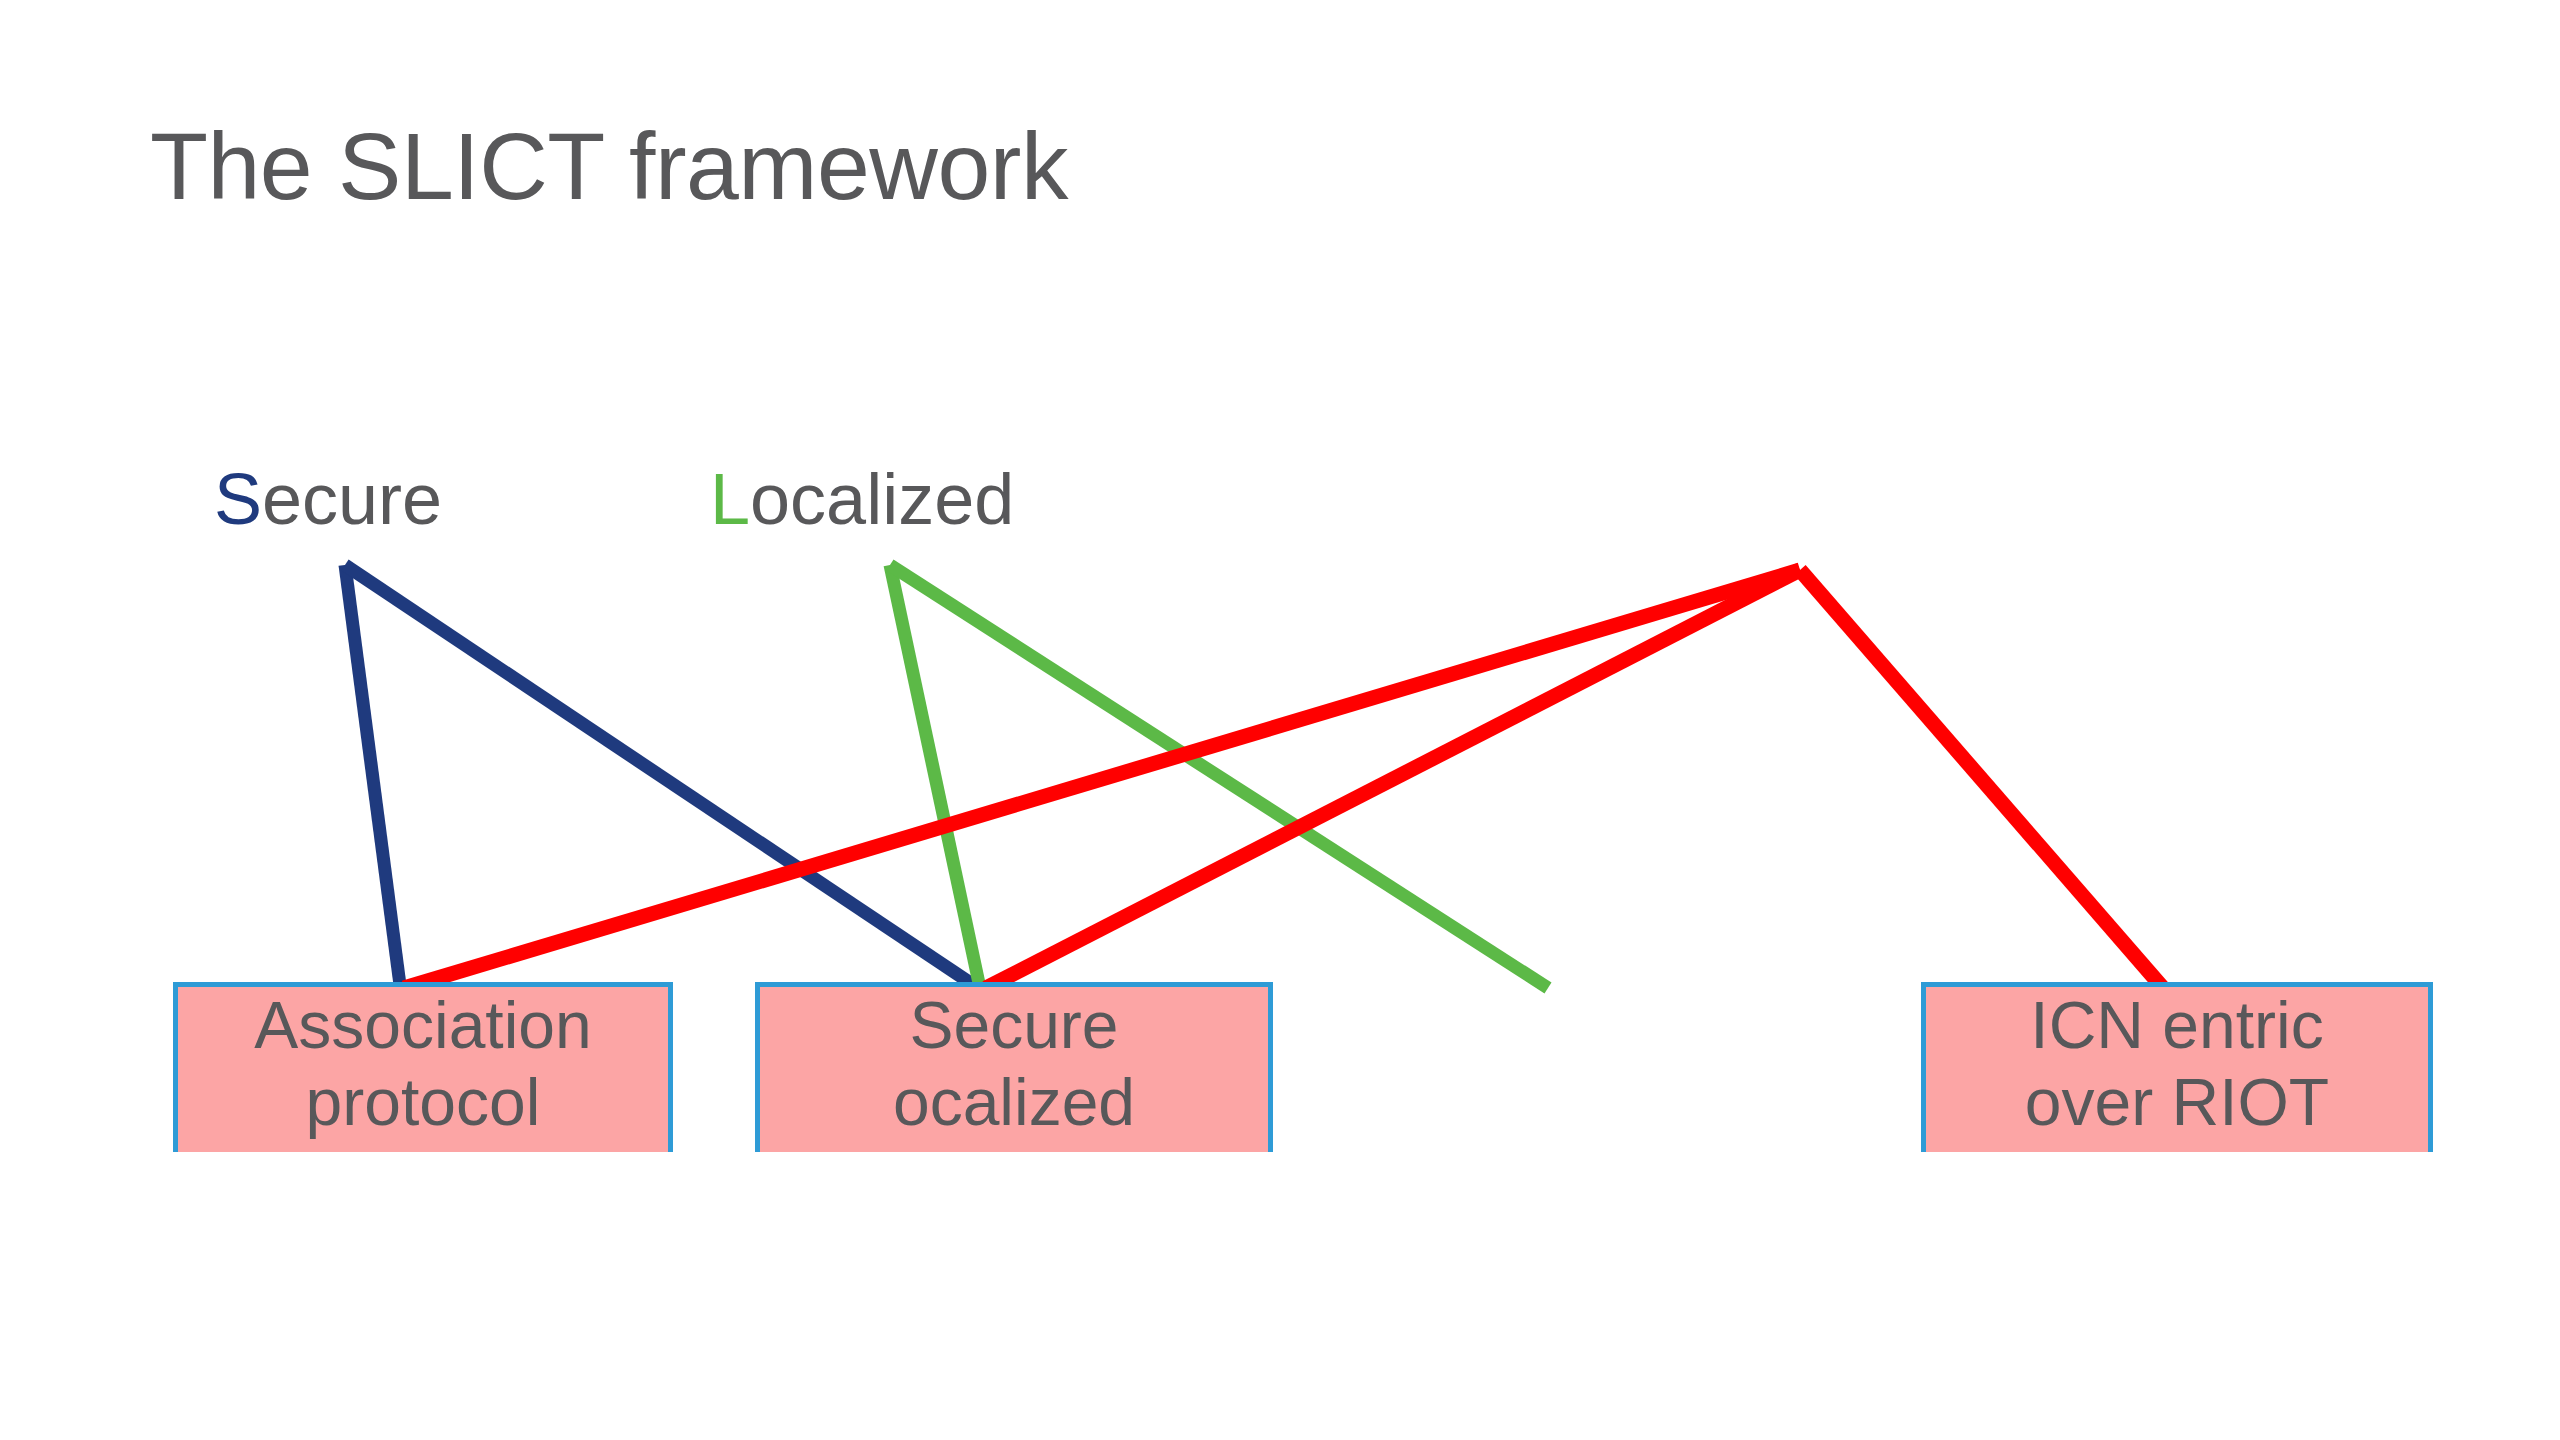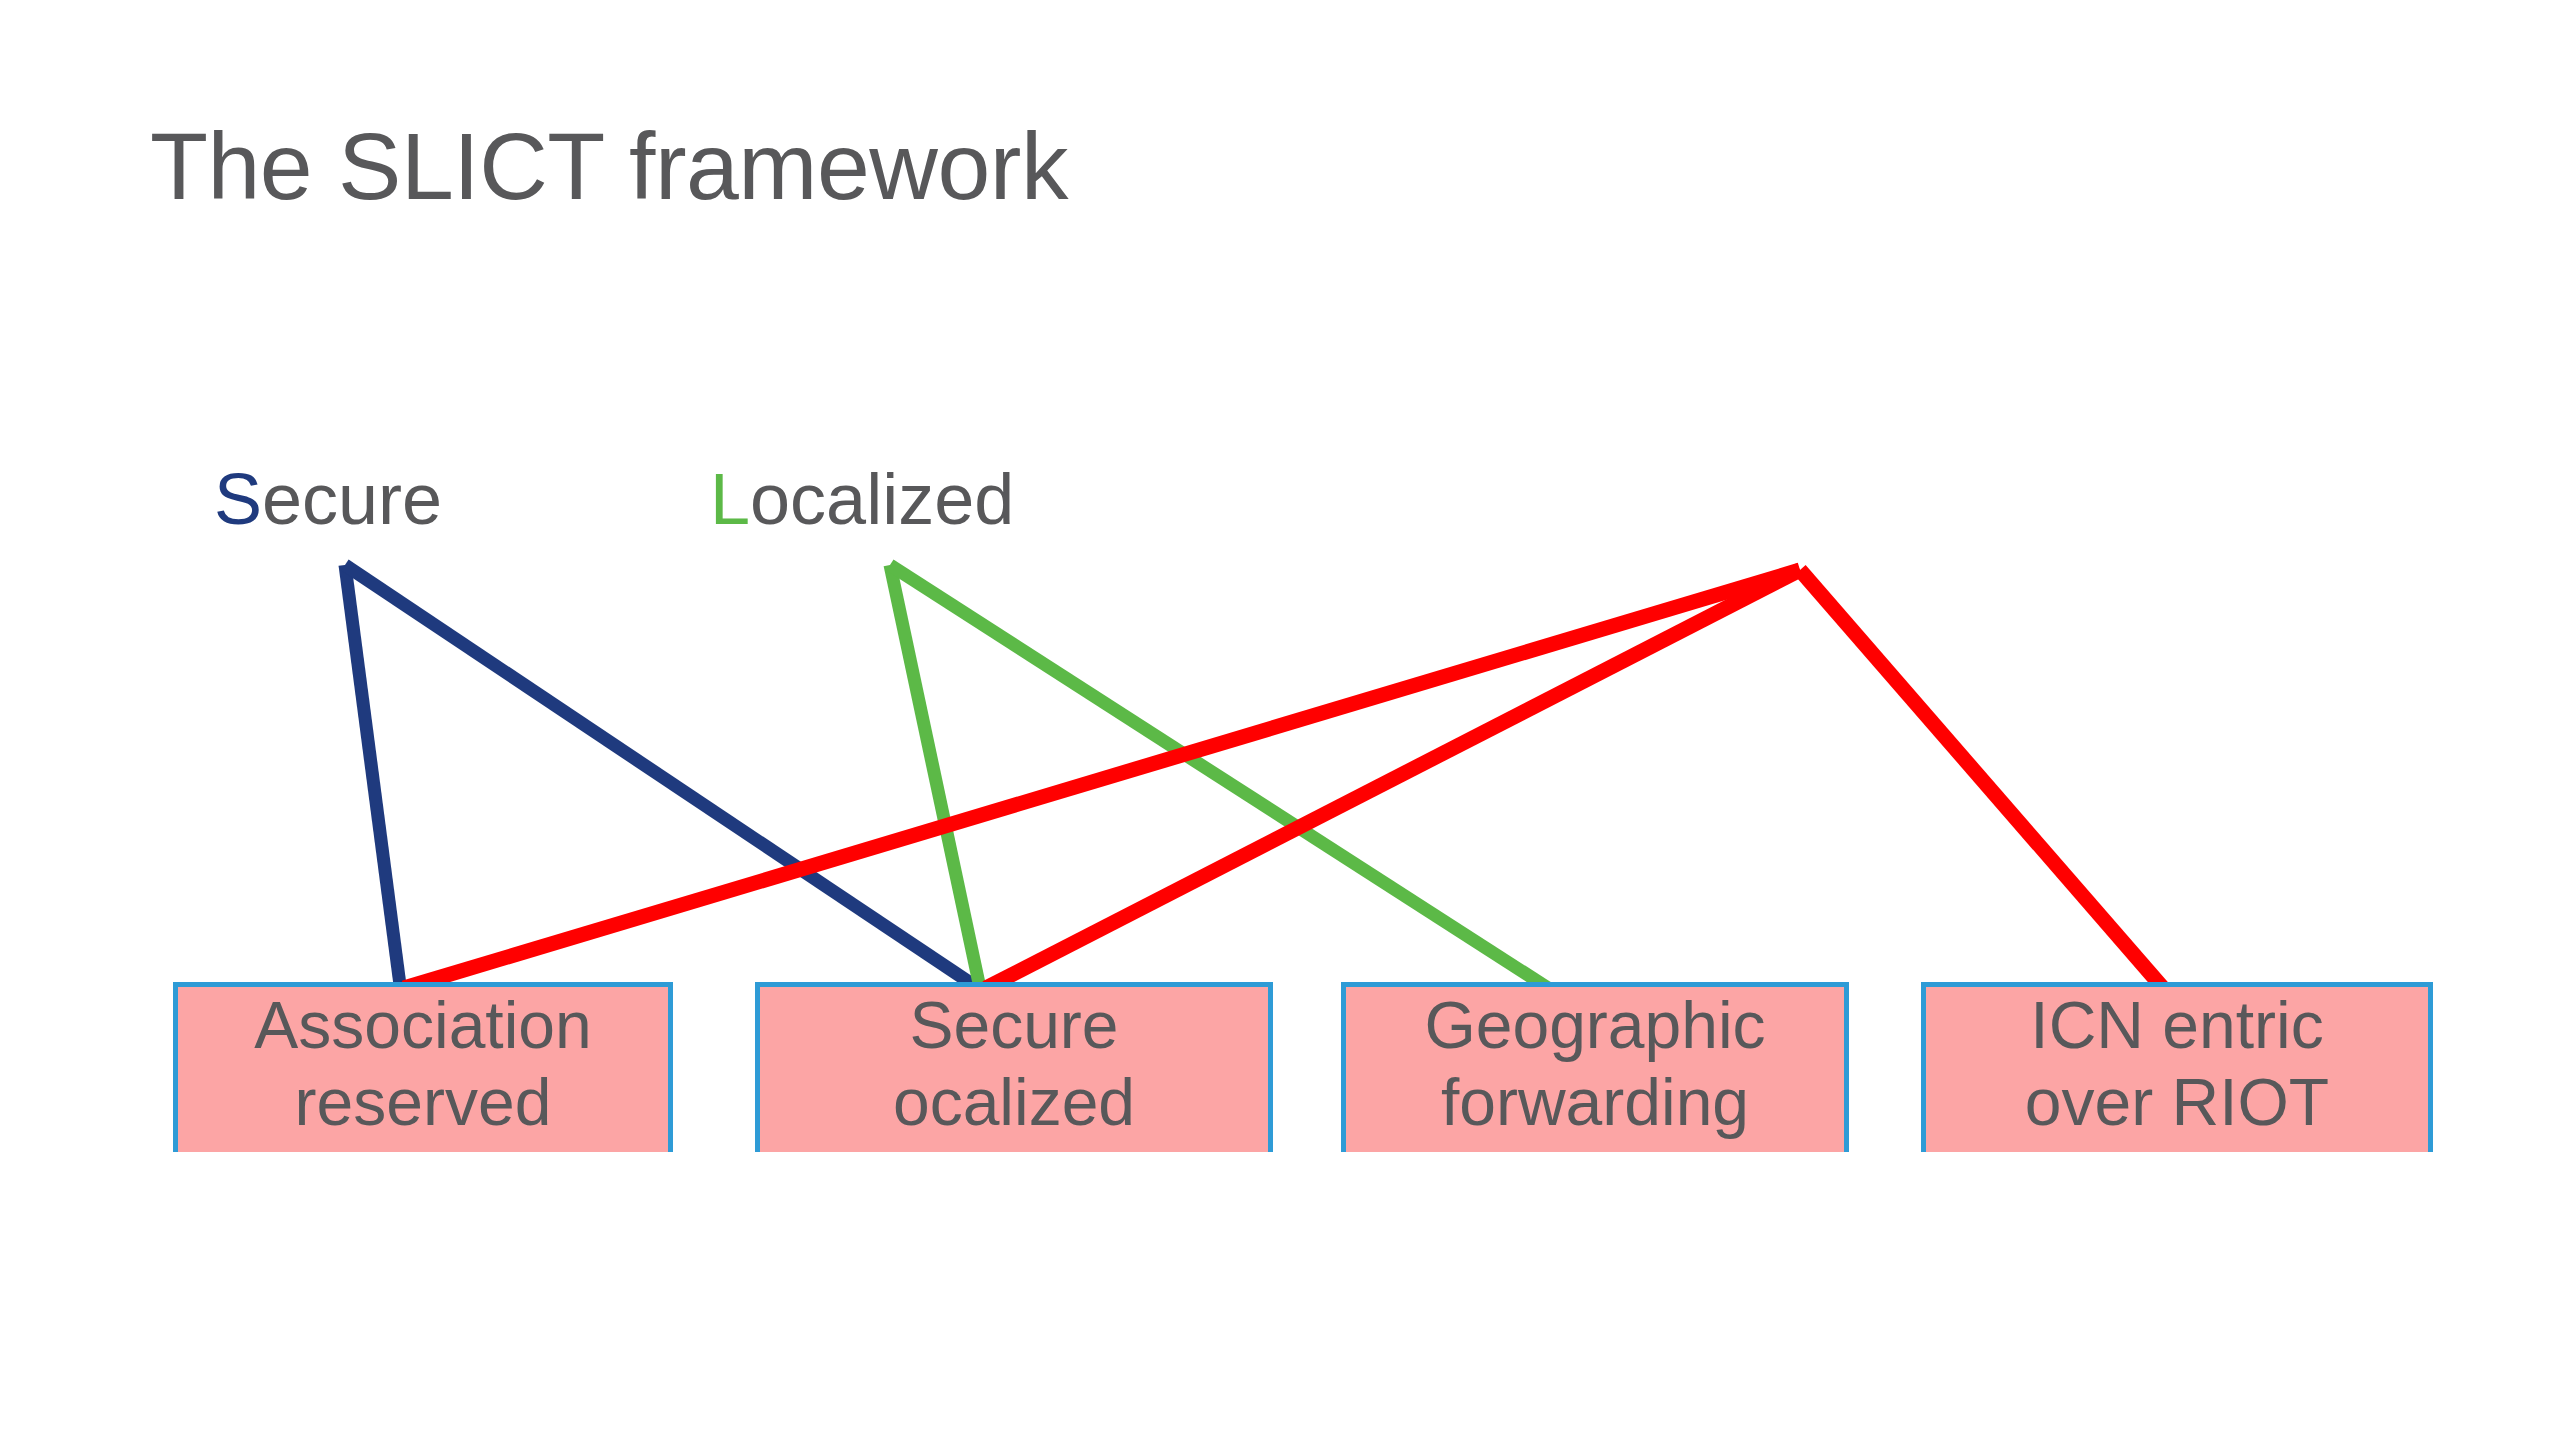--- a/index.html
+++ b/index.html
@@ -122,37 +122,31 @@
     <polyline points="890,565 1548,988" fill="none" stroke="#5cb947" stroke-width="13" stroke-linecap="butt"></polyline>
 
     <polyline points="1800,570 404,988" fill="none" stroke="#ff0000" stroke-width="15" stroke-linecap="butt"></polyline>
     <polyline points="1800,570 986,988" fill="none" stroke="#ff0000" stroke-width="15" stroke-linecap="butt"></polyline>
     <polyline points="1800,570 2163,988" fill="none" stroke="#ff0000" stroke-width="15" stroke-linecap="butt"></polyline>
   </svg>
 
   <div class="concept-box" id="box-0">
     <div>
       <span>Association</span><br>
-      <span>reserved</span>
+      <span>protocol</span>
     </div>
   </div>
 
   <div class="concept-box" id="box-1">
     <div>
       <span>Secure</span><br>
       <span>ocalized</span>
     </div>
   </div>
 
-  <div class="concept-box" id="box-2">
-    <div>
-      <span>Geographic</span><br>
-      <span>forwarding</span>
-    </div>
-  </div>
 
   <div class="concept-box" id="box-3">
     <div>
       <span>ICN entric</span><br>
       <span>over RIOT</span>
     </div>
   </div>
 
   <svg id="cisco-logo" viewBox="0 0 124 62">
     <g fill="#1b97c8">

